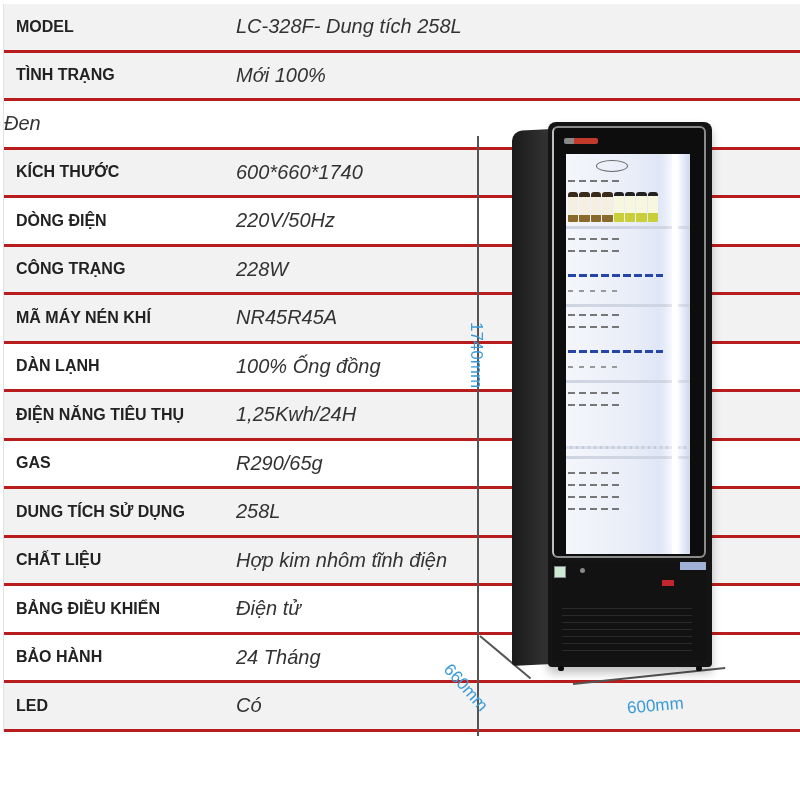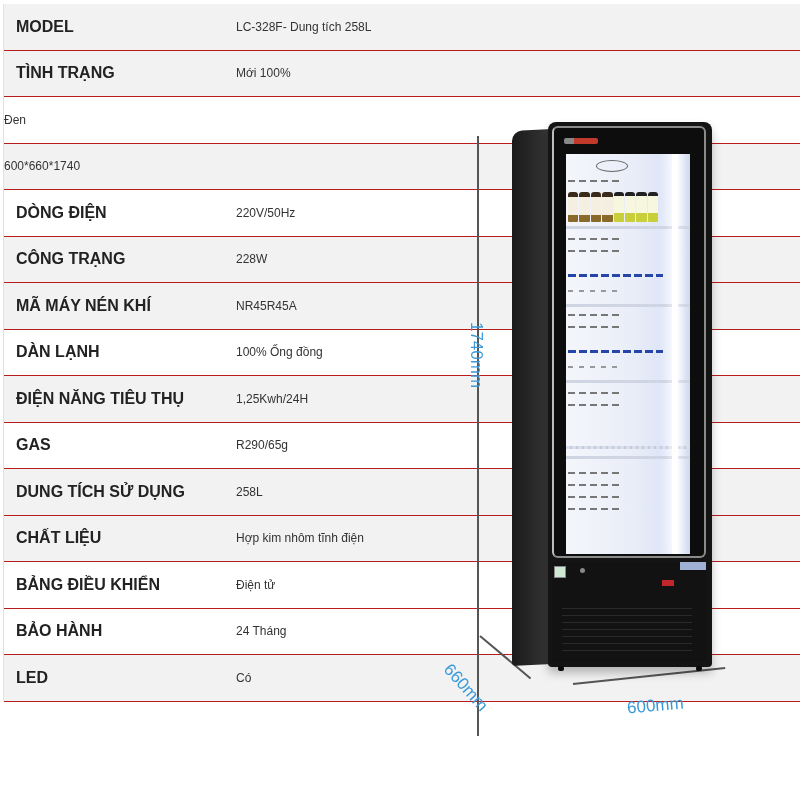--- a/index.html
+++ b/index.html
@@ -16,40 +16,41 @@
     }
     .spec-table {
       position: absolute;
       left: 3px;
       top: 4px;
       width: 797px;
       border-left: 1px solid #e2e2e2;
     }
     .spec-row {
       height: 45.5px;
-      border-bottom: 1px solid #b91c1c;
+      border-bottom: 3px solid #b91c1c;
       display: flex;
       align-items: center;
       box-sizing: content-box;
     }
     .spec-row.odd { background: #f2f2f2; }
     .spec-row.even { background: #ffffff; }
     .spec-label {
       width: 220px;
       padding-left: 12px;
       font-weight: bold;
       font-size: 16px;
       color: #222222;
       white-space: nowrap;
     }
     .spec-value {
       padding-left: 0;
-      font-size: 12px;
+      font-size: 20px;
       color: #333333;
       white-space: nowrap;
+      font-style: italic;
     }
 
     
     .product {
       position: absolute;
       left: 430px;
       top: 100px;
       width: 340px;
       height: 640px;
       pointer-events: none;
@@ -281,20 +282,21 @@
     <div class="spec-value">LC-328F- Dung tích 258L</div>
   </div>
   <div class="spec-row odd">
     <div class="spec-label">TÌNH TRẠNG</div>
     <div class="spec-value">Mới 100%</div>
   </div>
   <div class="spec-row even">
     <div class="spec-value">Đen</div>
   </div>
   <div class="spec-row odd">
+    <div class="spec-label">KÍCH THƯỚC</div>
     <div class="spec-value">600*660*1740</div>
   </div>
   <div class="spec-row even">
     <div class="spec-label">DÒNG ĐIỆN</div>
     <div class="spec-value">220V/50Hz</div>
   </div>
   <div class="spec-row odd">
     <div class="spec-label">CÔNG TRẠNG</div>
     <div class="spec-value">228W</div>
   </div>

